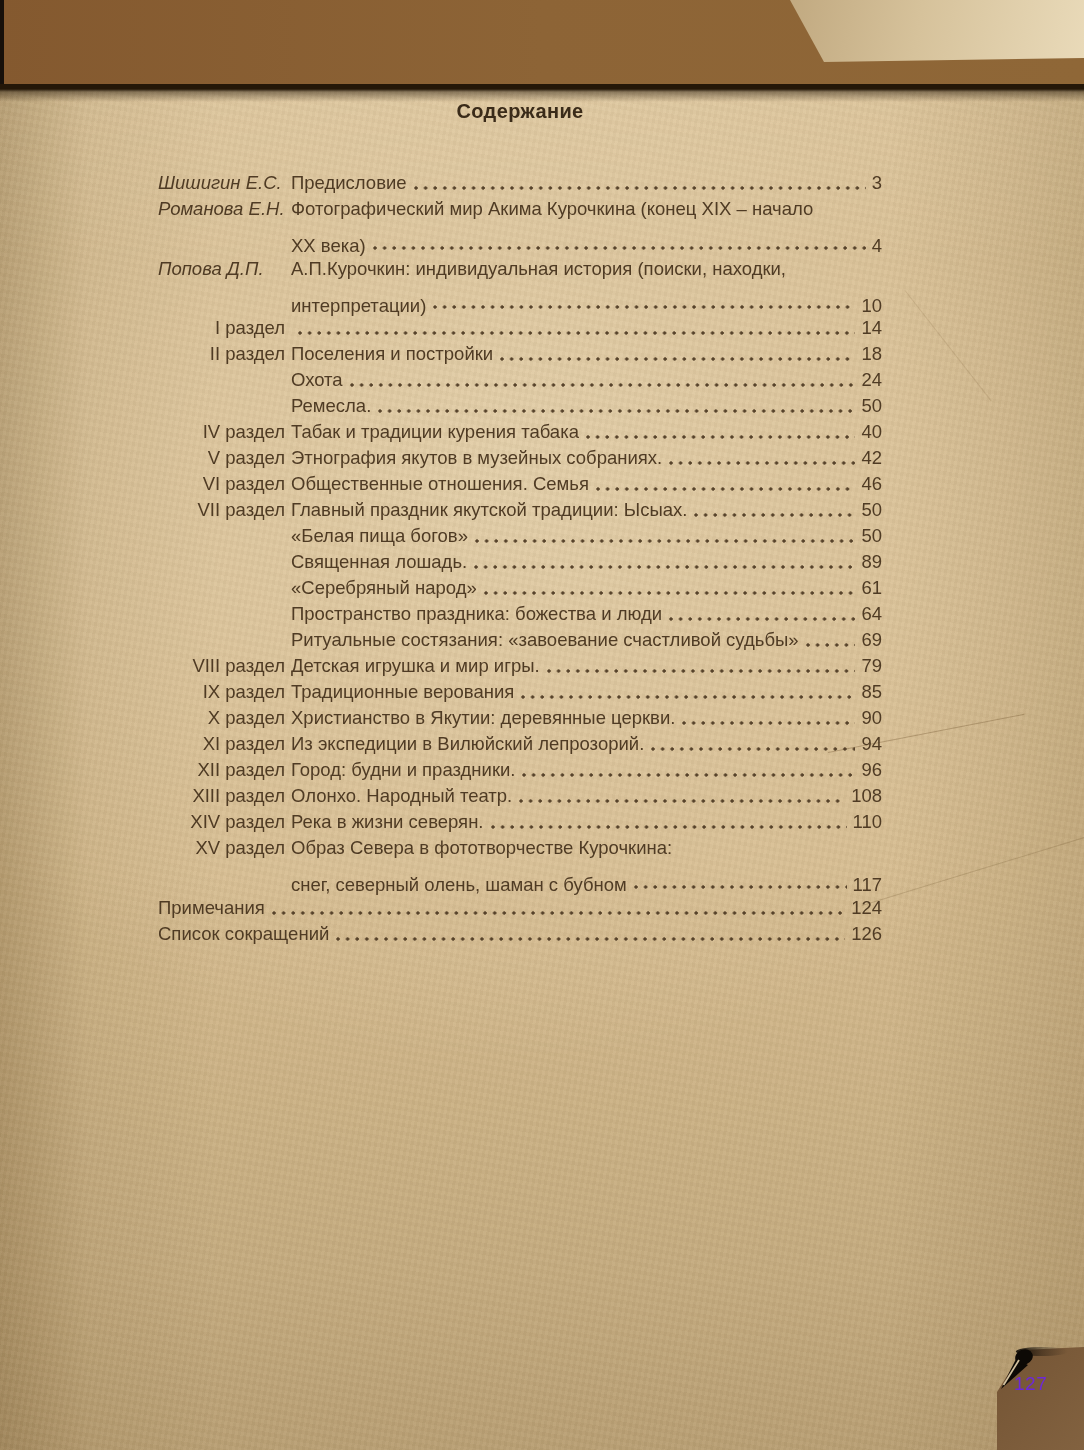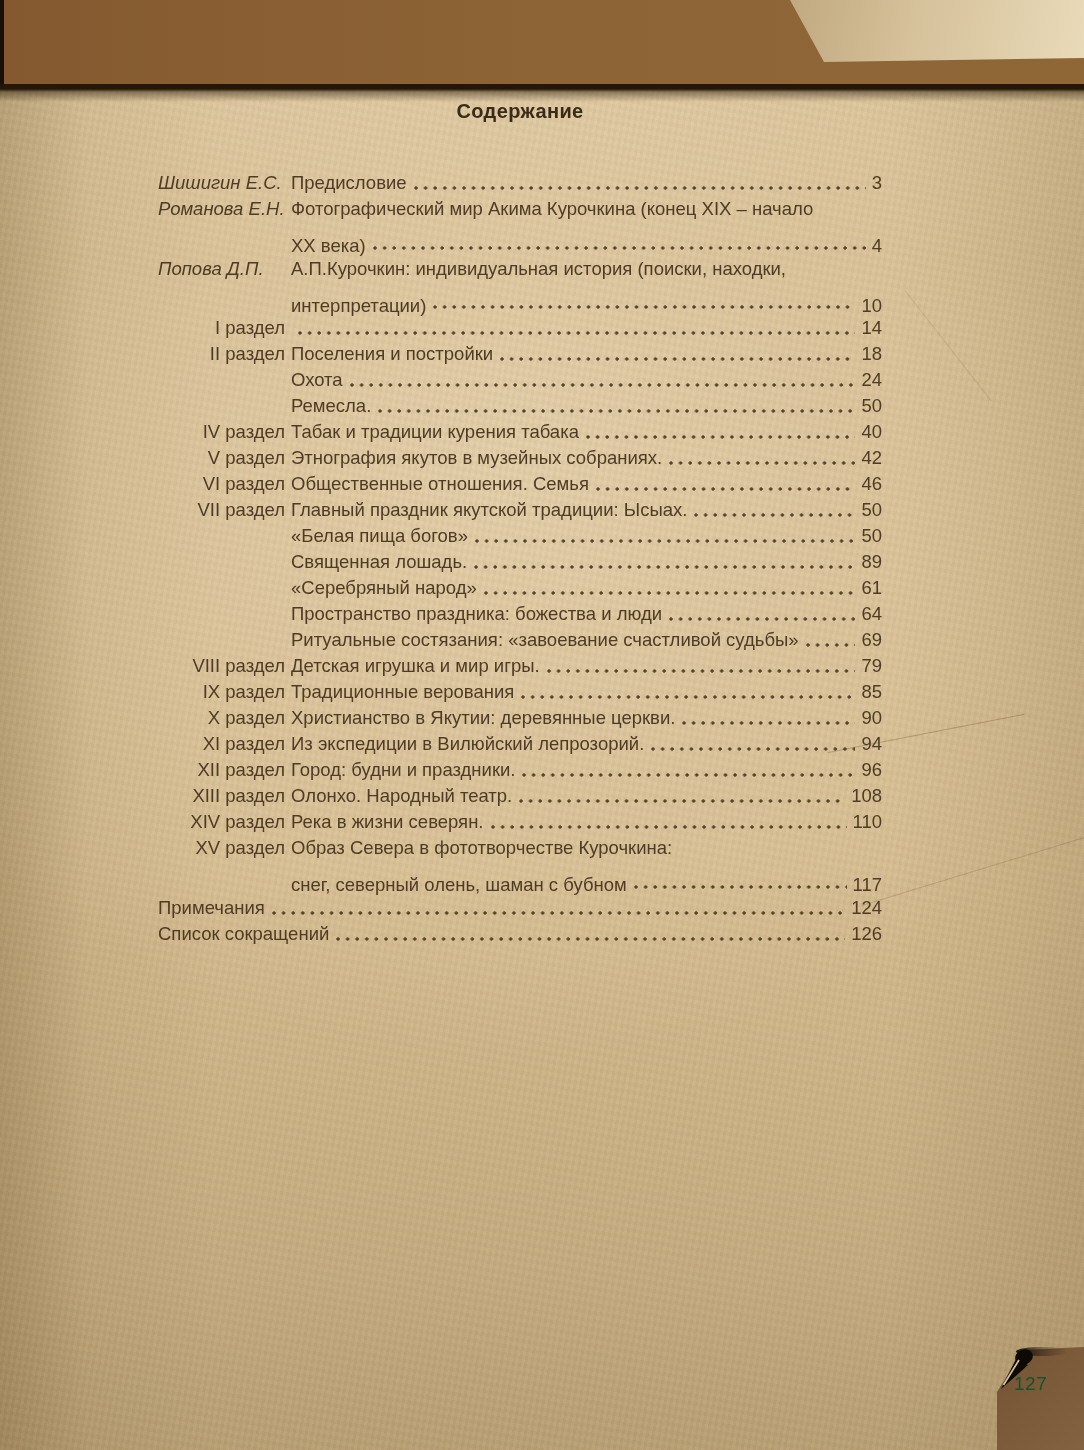--- a/index.html
+++ b/index.html
@@ -55,21 +55,21 @@
   
   .scratch{position:absolute;z-index:2;height:1px;background:rgba(123,96,58,0.4);transform-origin:left center;pointer-events:none;}
   .s1{left:828px;top:752px;width:200px;transform:rotate(-11deg);}
   .s2{left:862px;top:905px;width:235px;transform:rotate(-17deg);opacity:.7;}
   .s3{left:905px;top:290px;width:140px;transform:rotate(52deg);opacity:.45;}
   
   .corner-tab{position:absolute;left:995px;top:1344px;width:89px;height:106px;z-index:4;}
   .corner-tab svg{position:absolute;left:0;top:0;}
   .tab-number{
     position:absolute;left:19px;top:29px;
-    font-size:19px;color:#14532d;letter-spacing:0.5px;
+    font-size:19px;color:#6d28d9;letter-spacing:0.5px;
   }
 </style>
 </head>
 <body>
 
 <div class="grain"></div>
 
 <div class="band">
   <div class="band-sliver"></div>
   <div class="band-wedge"></div>

